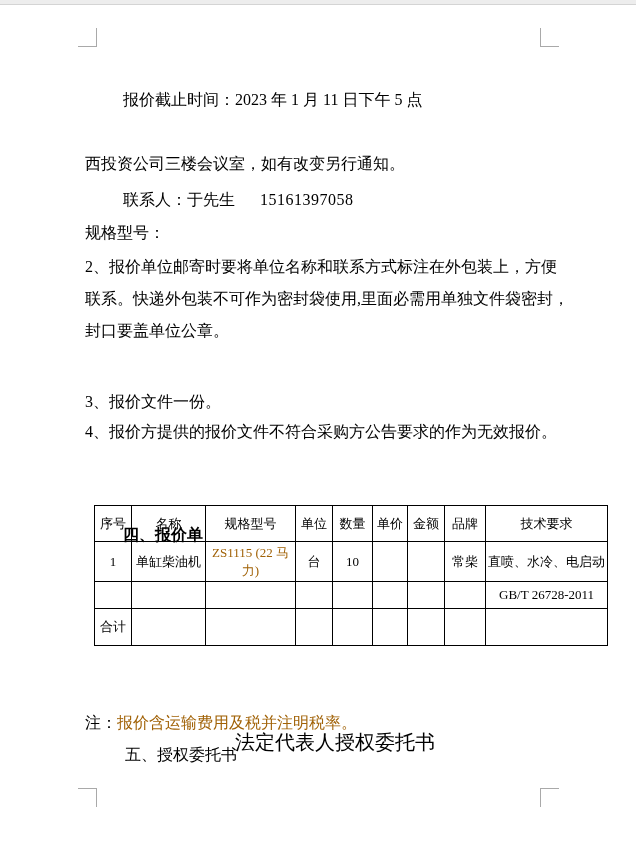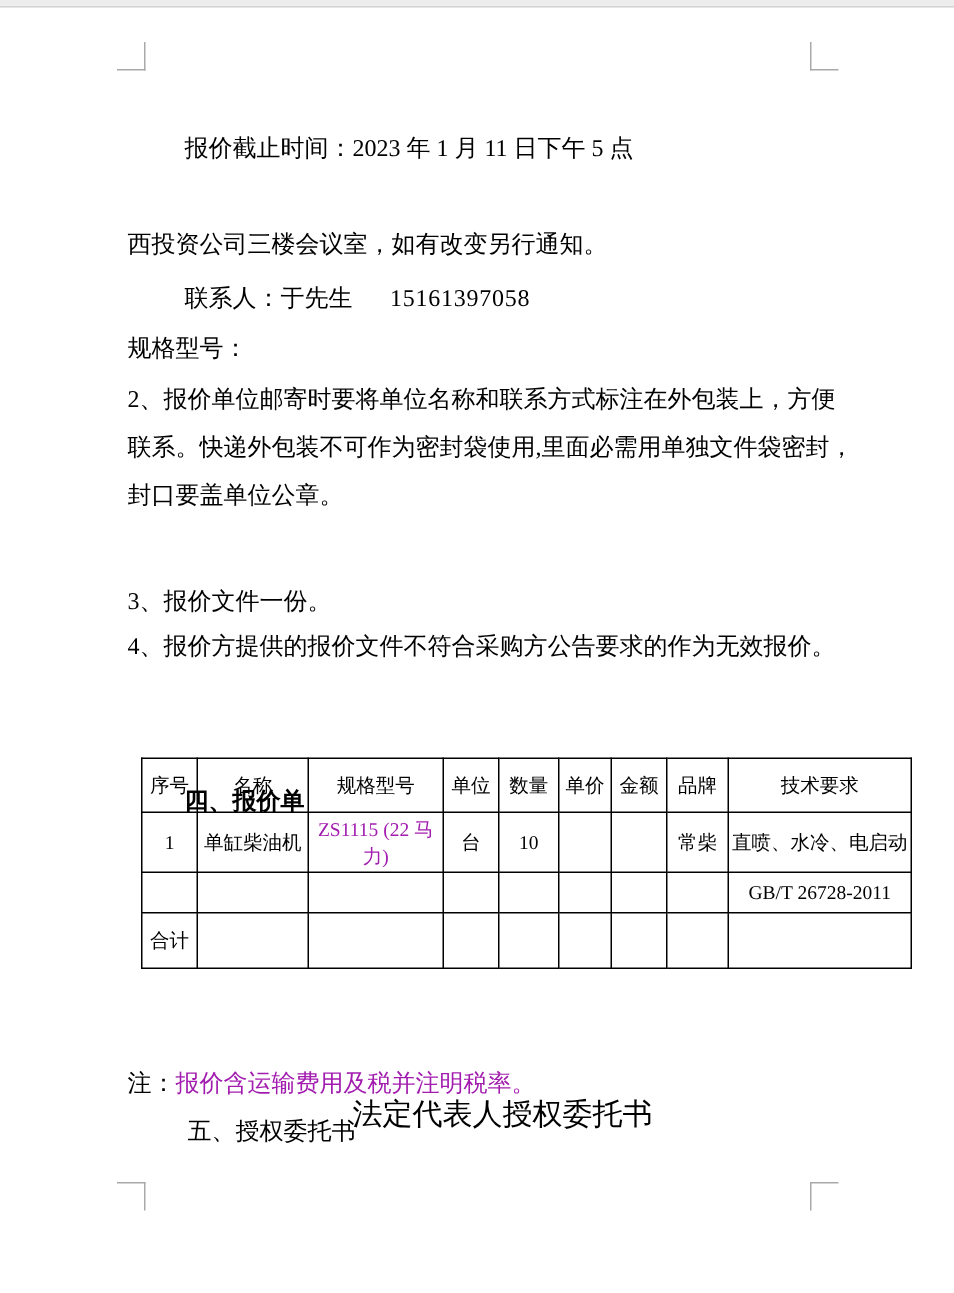--- a/index.html
+++ b/index.html
@@ -11,21 +11,21 @@
     position:relative;
     overflow:hidden;
   }
   .page{position:absolute;left:0;top:0;width:636px;height:862px;background:#fff;}
   .top-strip{position:absolute;left:0;top:0;width:636px;height:4px;background:#ededed;border-bottom:1px solid #d4d4d4;}
   .line{position:absolute;font-size:16px;line-height:18px;white-space:nowrap;margin-top:45px;}
   .indent{left:123px;}
   .flush{left:85px;}
   .bold{font-weight:bold;}
   .blue{color:#0000ee;}
-  .red{color:#a21caf;}
+  .red{color:#a16207;}
   .phone{margin-left:25px;letter-spacing:0.5px;text-align:center;}
   
   .mark{position:absolute;width:18px;height:18px;}
   .mark.tl{left:78px;top:28px;border-right:1px solid #a9a9a9;border-bottom:1px solid #a9a9a9;}
   .mark.tr{left:540px;top:28px;border-left:1px solid #a9a9a9;border-bottom:1px solid #a9a9a9;}
   .mark.bl{left:78px;top:788px;border-right:1px solid #a9a9a9;border-top:1px solid #a9a9a9;}
   .mark.br{left:540px;top:788px;border-left:1px solid #a9a9a9;border-top:1px solid #a9a9a9;}
   
   table.quote{
     position:absolute;left:94px;top:505px;width:513px;

